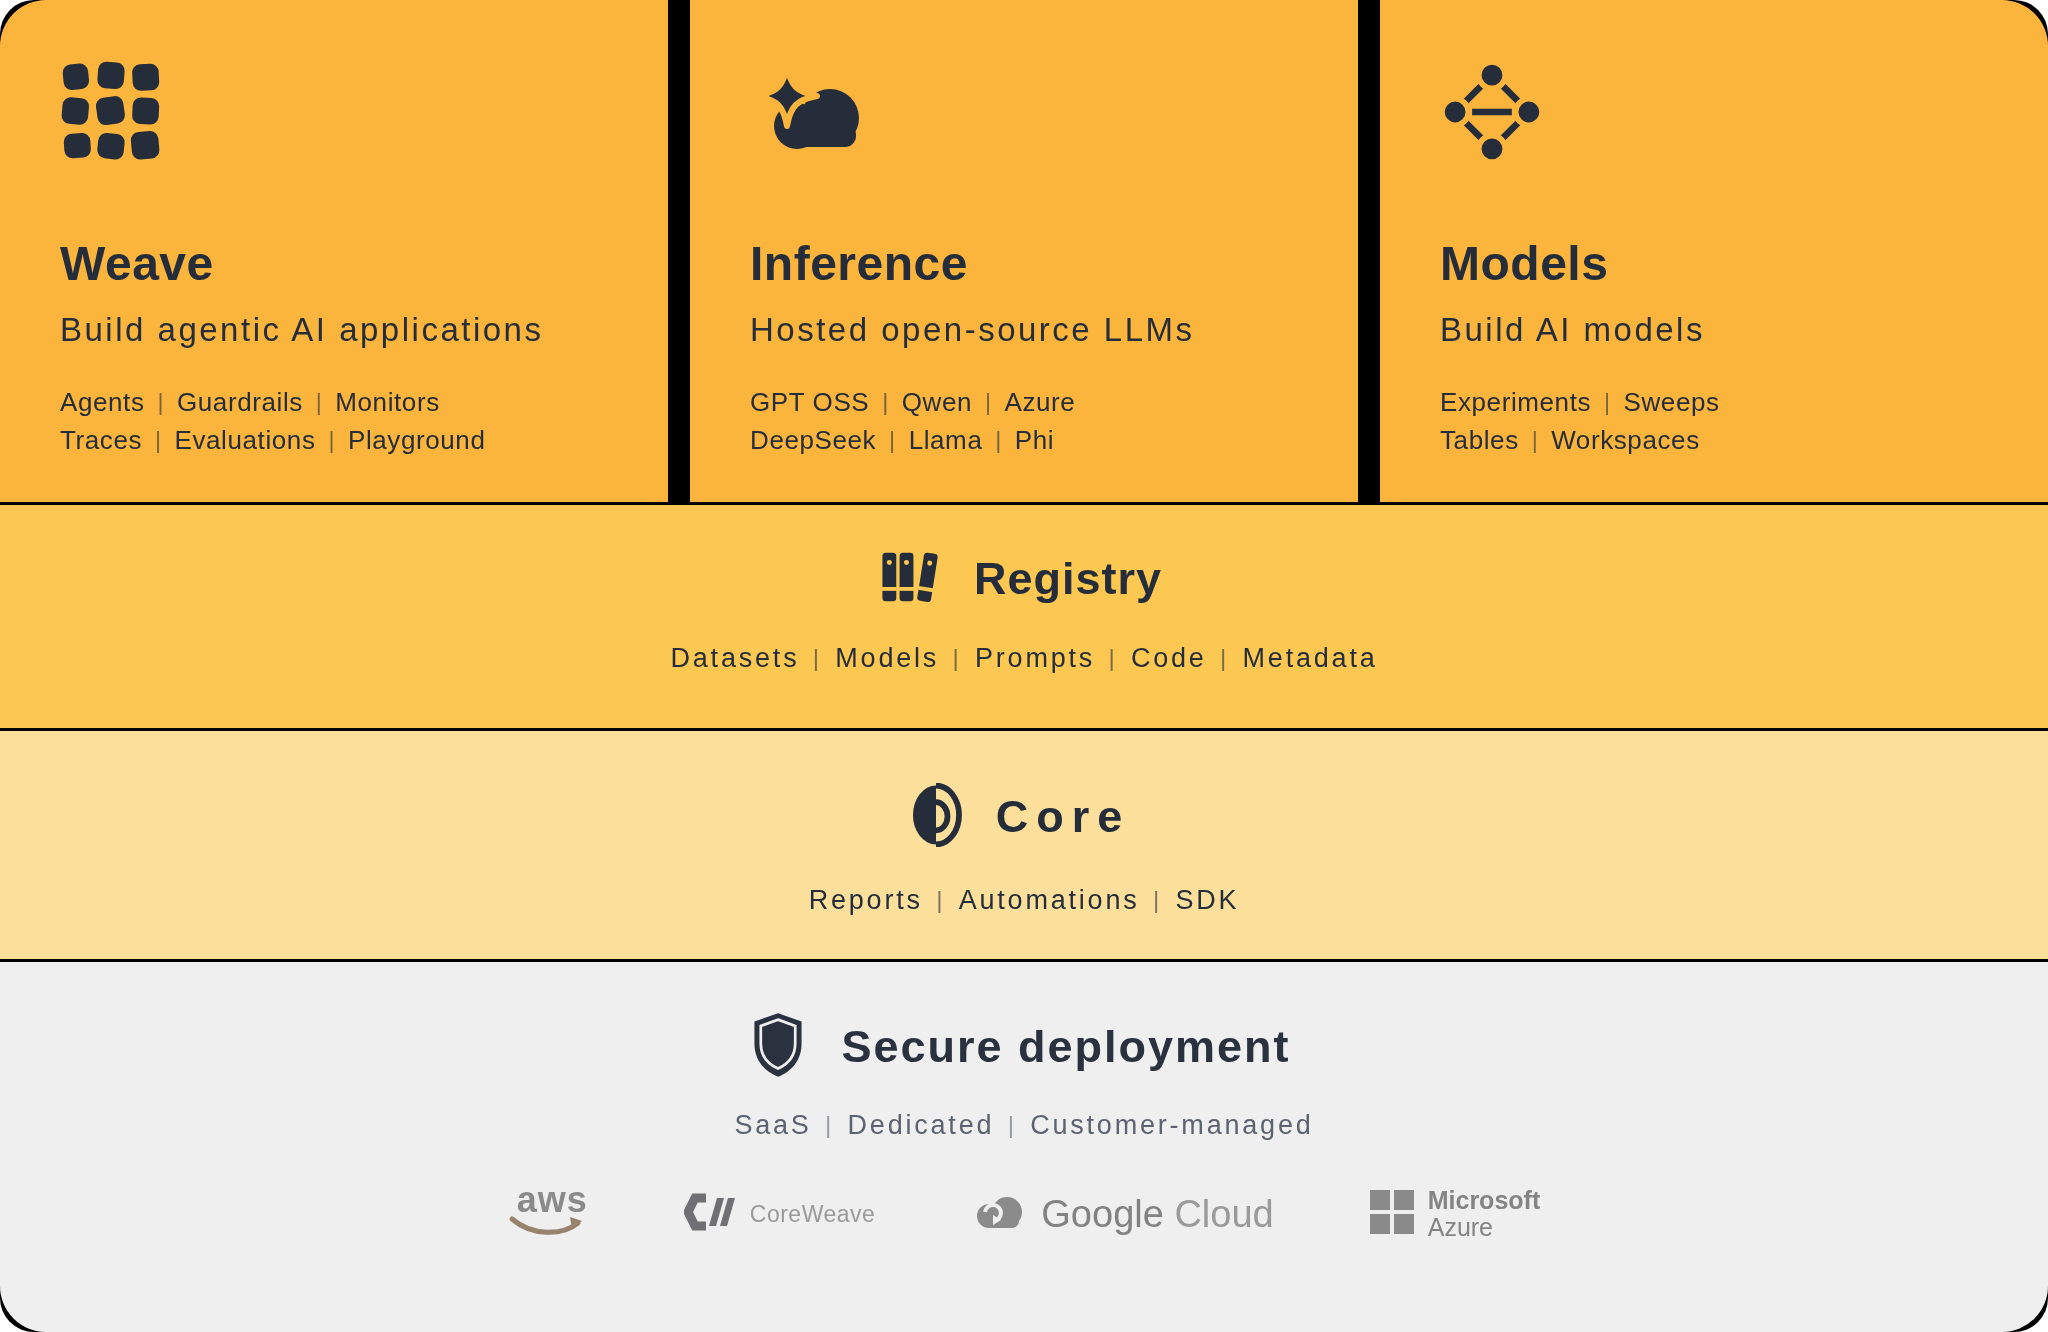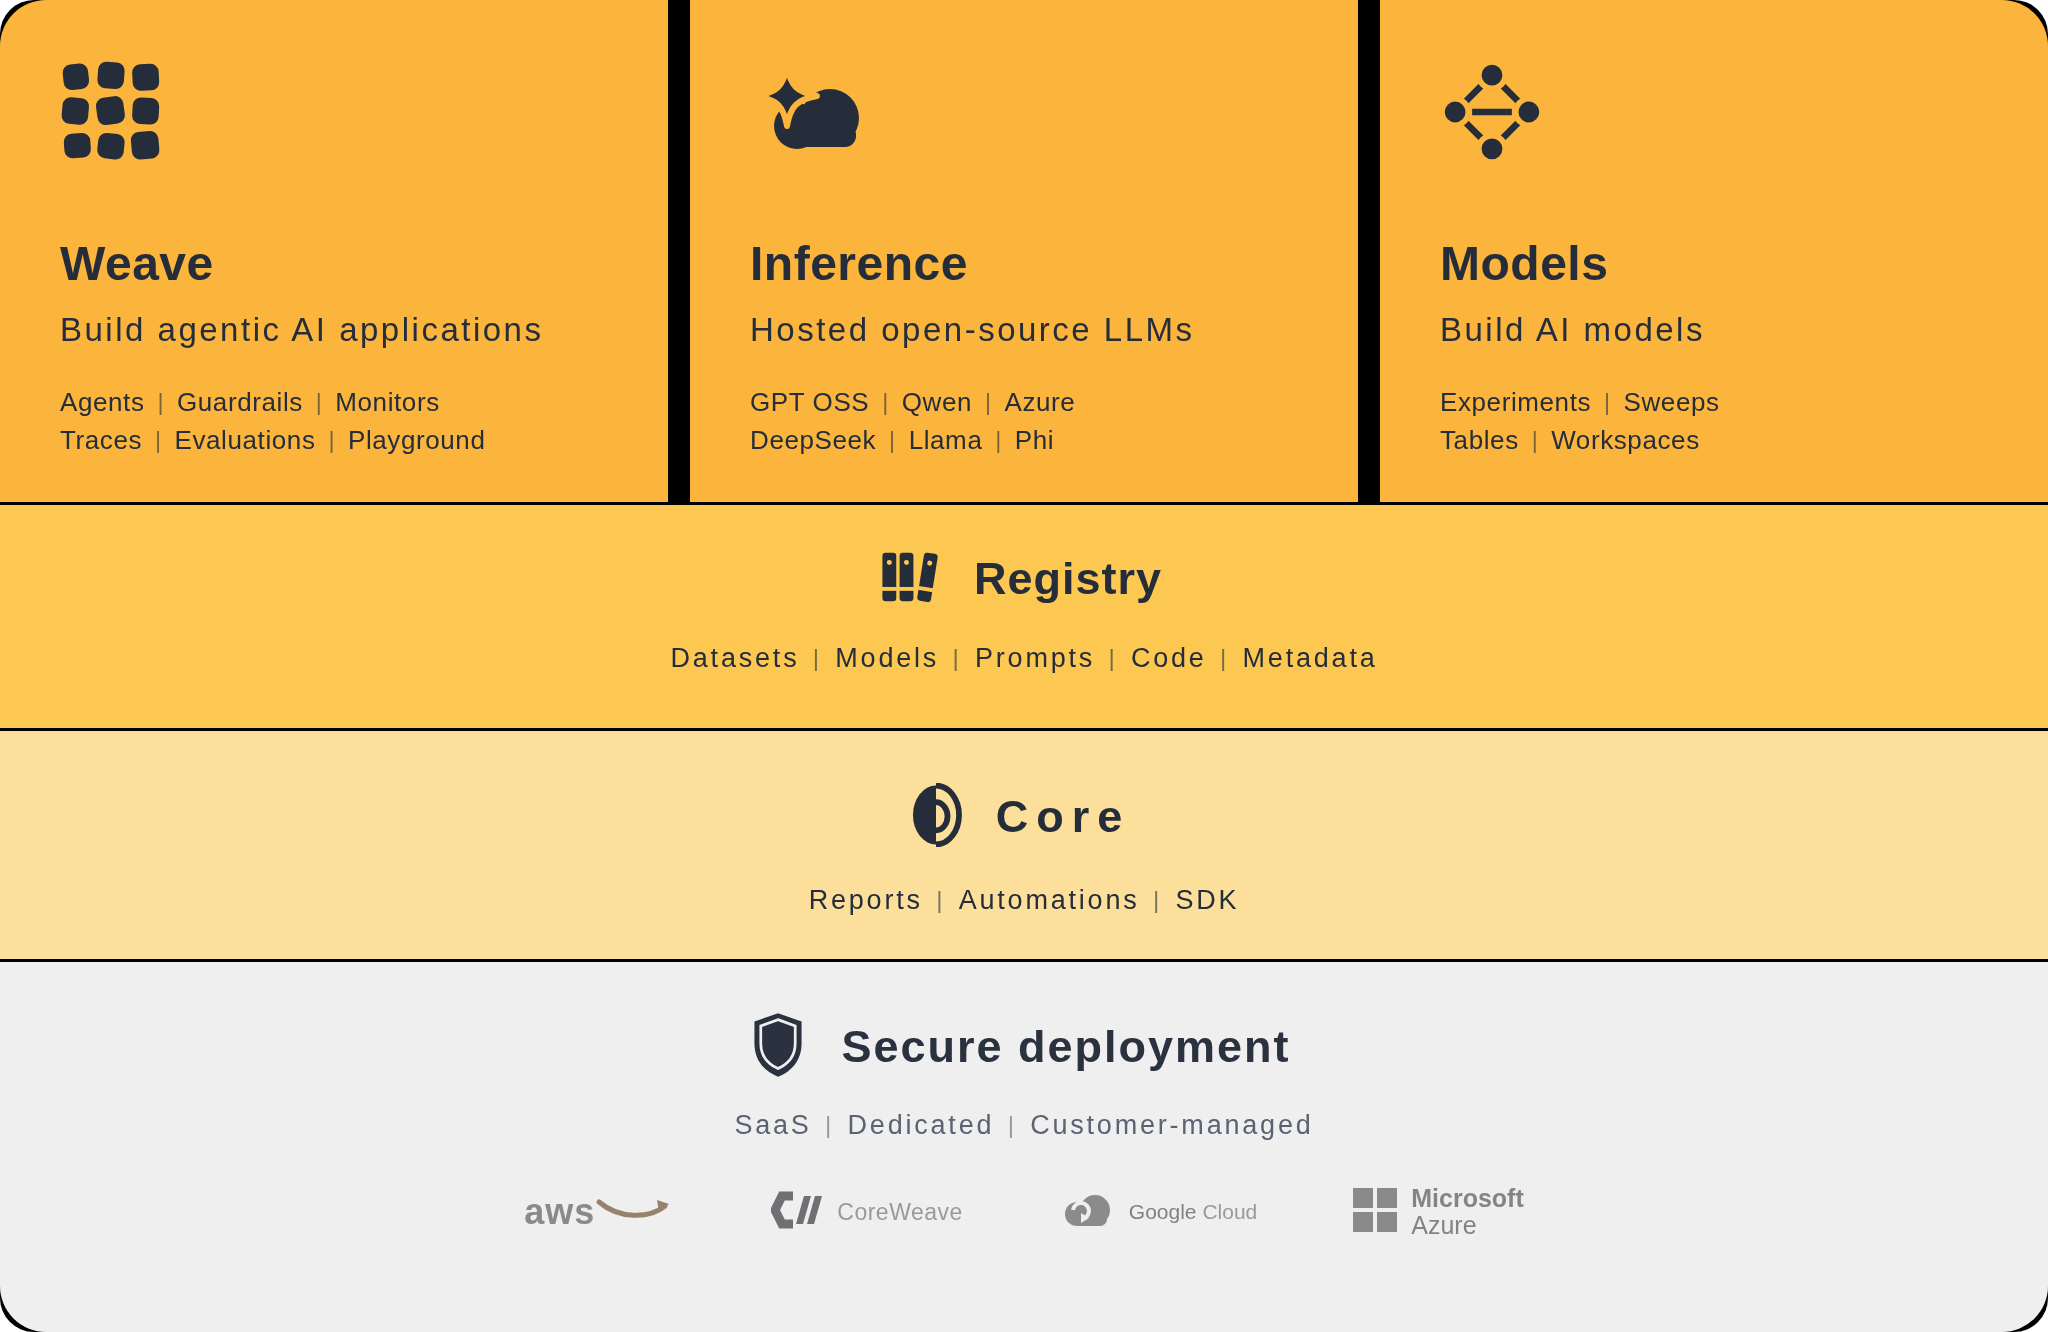--- a/index.html
+++ b/index.html
@@ -39,24 +39,24 @@
   .band-core .band-title{letter-spacing:8px;}
   .band-secure .band-title{letter-spacing:2px;color:#2A323F;}
   .band-items{margin-top:30px;font-size:27px;letter-spacing:2.8px;}
   .band-core .band-items{margin-top:34px;}
   .band-secure .band-items{margin-top:26px;color:var(--muted);}
   
   .sep{opacity:.6;font-weight:400;margin:0 .55em;font-size:.9em;display:inline-block;transform:translateY(-1px);}
   
   .logos{margin-top:44px;display:flex;justify-content:center;align-items:center;gap:96px;}
   .logo{display:flex;align-items:center;gap:14px;color:var(--logo-gray);}
-  .logo-aws{flex-direction:row;gap:0;}
+  .logo-aws{flex-direction:column;gap:0;align-items:flex-end;}
   .aws-word{font-size:36px;font-weight:700;letter-spacing:1px;line-height:30px;color:#8A8A8A;}
   .cw-text{font-size:23px;font-weight:400;color:#9A9A9A;letter-spacing:.5px;}
-  .gc-text{font-size:21px;}
+  .gc-text{font-size:38px;}
   .gc-text .g1{color:#828282;font-weight:500;}
   .gc-text .g2{color:#9A9A9A;font-weight:400;}
   .ms-text{text-align:left;font-size:25px;line-height:27px;color:#848484;}
   .ms-text .m1{font-weight:700;display:block;}
   .ms-text .m2{font-weight:400;display:block;}
 </style>
 </head>
 <body>
 
 <div class="canvas">

